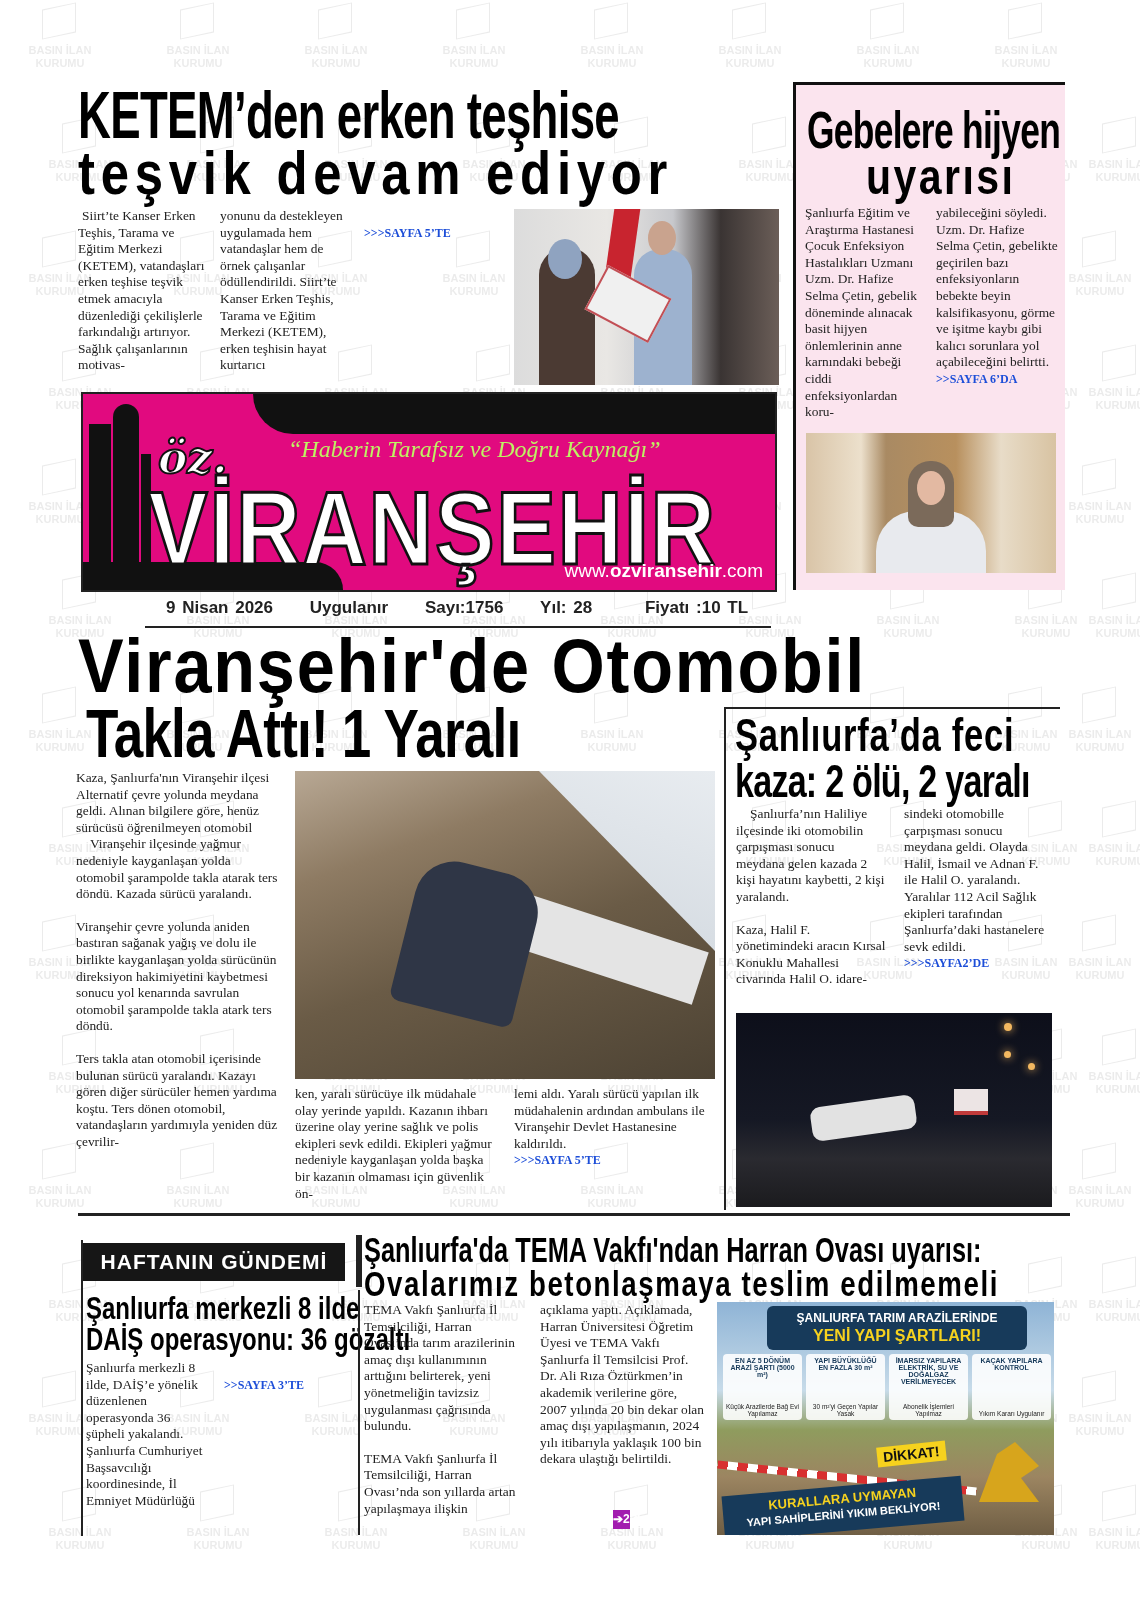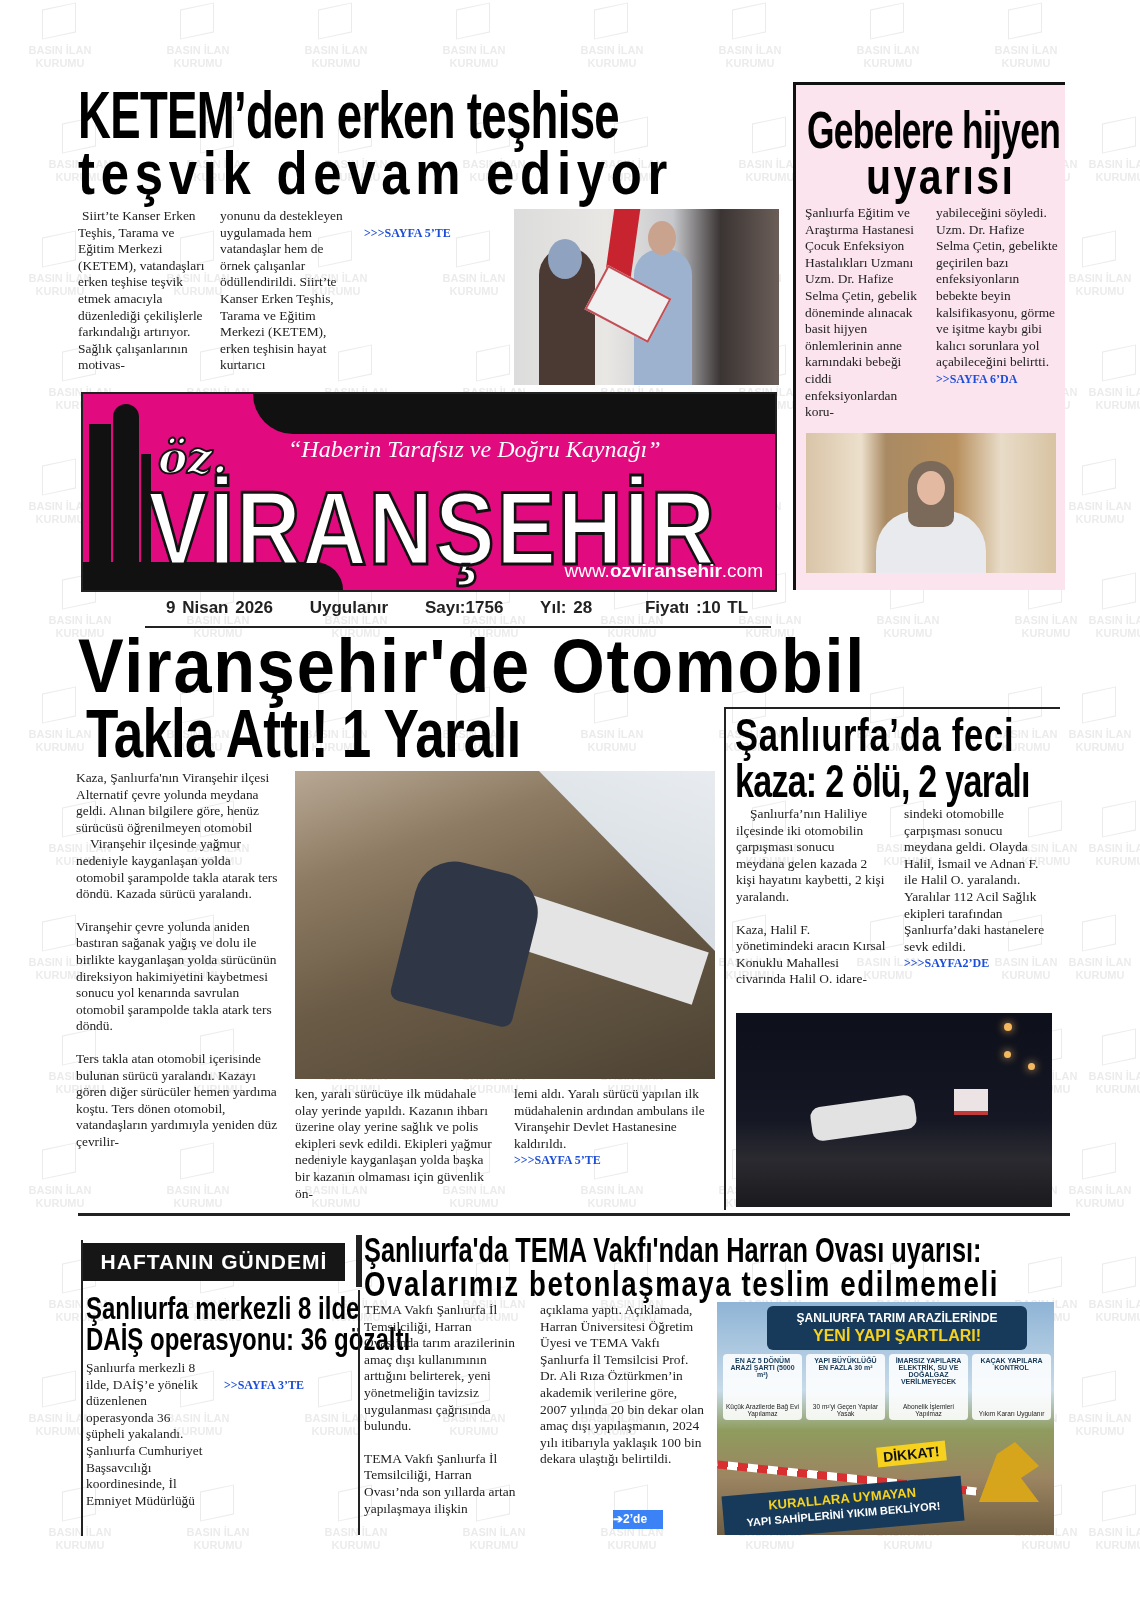--- a/index.html
+++ b/index.html
@@ -19,34 +19,34 @@
   .wm .t1 { top: 40px; } .wm .t2 { top: 53px; }
 
   
   .pink-box { position: absolute; left: 793px; top: 82px; width: 272px; height: 508px; background: #fbe4ee; border-left: 3px solid #111; border-top: 3px solid #111; }
   
   .masthead { position: absolute; left: 81px; top: 392px; width: 696px; height: 200px; background: #e10a7f; border: 2px solid #222; overflow: hidden; }
   .mh-blackbar { position: absolute; left: 170px; top: -10px; width: 540px; height: 50px; background: #111; border-radius: 0 0 0 40px; }
   .mh-blackbot { position: absolute; left: 0; bottom: 0; width: 260px; height: 28px; background: #111; border-radius: 0 30px 0 0; }
   .mh-tower { position: absolute; background: #111; }
   .mh-oz { position: absolute; left: 75px; top: 38px; font-family: "DejaVu Serif", serif; font-style: italic; font-weight: 700; font-size: 44px; color: #fff; -webkit-text-stroke: 2px #111; }
-  .mh-slogan { position: absolute; left: 205px; top: 42px; font-family: "Liberation Serif", serif; font-style: italic; font-size: 24px; color: #ffffff; }
+  .mh-slogan { position: absolute; left: 205px; top: 42px; font-family: "Liberation Serif", serif; font-style: italic; font-size: 24px; color: #bef264; }
   .mh-title { position: absolute; left: 65px; top: 82px; font-family: "Liberation Sans", sans-serif; font-weight: 700; font-size: 104px; color: #fff; -webkit-text-stroke: 3px #111; letter-spacing: 2px; line-height: 1; transform: scaleX(0.86); transform-origin: left top; white-space: nowrap; }
   .mh-url { position: absolute; right: 12px; bottom: 8px; font-family: "Liberation Sans", sans-serif; font-size: 19px; color: #fff; }
   .mh-url b { font-weight: 700; }
 
   .dateline { position: absolute; left: 150px; top: 598px; font-family: "Liberation Sans", sans-serif; font-weight: 700; font-size: 17px; color: #222; white-space: nowrap; word-spacing: 2px; }
   .dateline span { margin-right: 14px; margin-left: 16px; }
 
   .photo { position: absolute; overflow: hidden; }
   .rule { position: absolute; background: #222; }
 
   .haftanin { position: absolute; left: 83px; top: 1243px; width: 262px; height: 38px; background: #161616; color: #fff; font-family: "Liberation Sans", sans-serif; font-weight: 700; font-size: 21px; letter-spacing: 1px; text-align: center; line-height: 38px; }
 
-  .ref-badge { position: absolute; left: 613px; top: 1510px; width: 50px; height: 19px; background: #3b82f6; color: #fff; font-family: "Liberation Sans", sans-serif; font-weight: 700; font-size: 12px; line-height: 19px; text-align: left; }
+  .ref-badge { position: absolute; left: 613px; top: 1510px; width: 17px; height: 19px; background: #a21caf; color: #fff; font-family: "Liberation Sans", sans-serif; font-weight: 700; font-size: 12px; line-height: 19px; text-align: right; }
 </style>
 </head>
 <body>
 
 <div id="wm-layer">
     <div class="wm" style="left: 20px; top: 4px;">
       <div class="box"></div>
       <div class="t1">BASIN İLAN</div>
       <div class="t2">KURUMU</div>
     </div>

